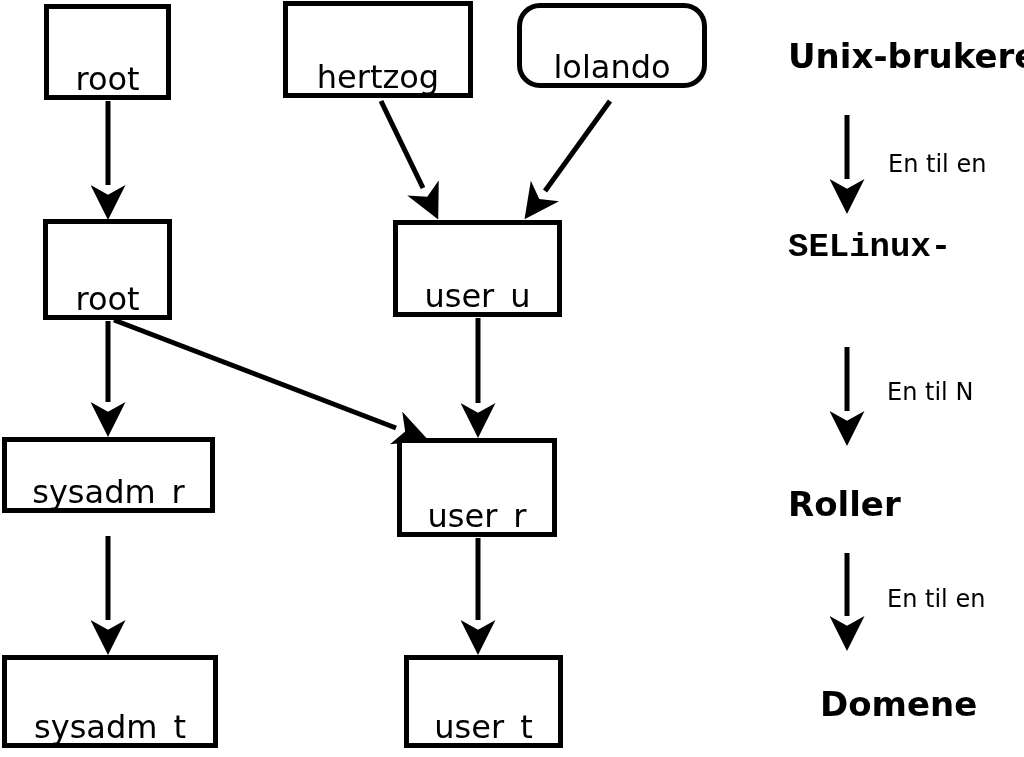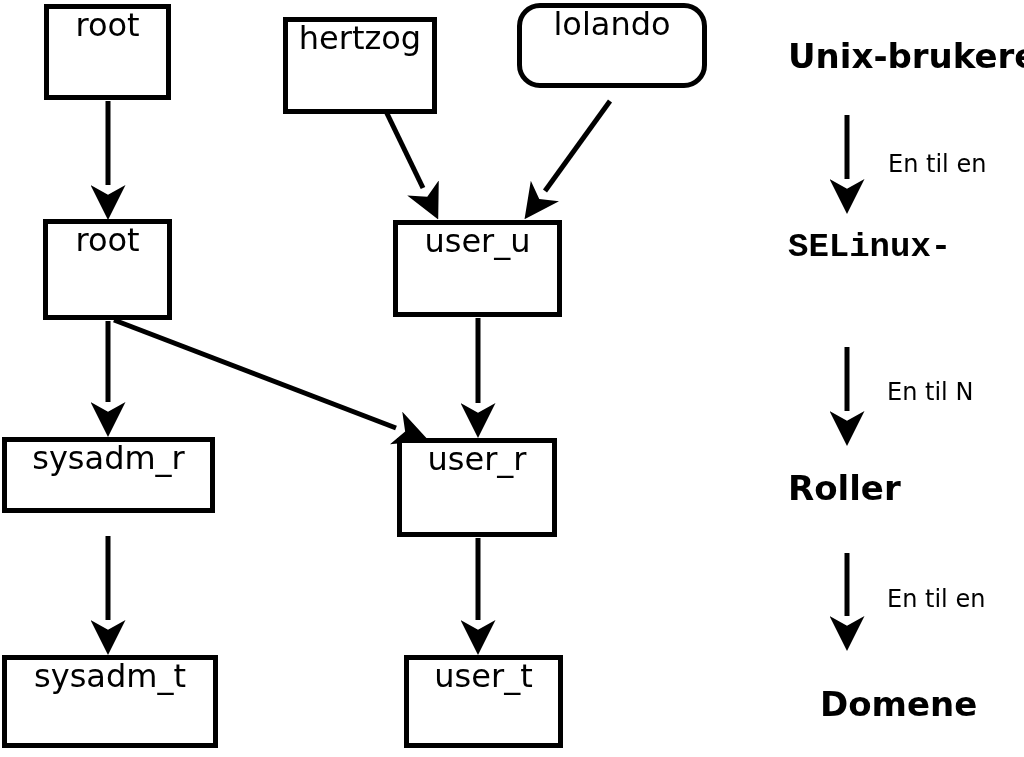--- a/index.html
+++ b/index.html
@@ -25,21 +25,21 @@
     left: 0;
     top: 0;
     z-index: 1;
   }
   .node {
     position: absolute;
     box-sizing: border-box;
     border: 5px solid #000000;
     background: #ffffff;
     display: flex;
-    align-items: flex-start;
+    align-items: flex-end;
     justify-content: center;
     font-size: 32px;
     line-height: 1;
     white-space: nowrap;
     z-index: 2;
   }
   .legend-level {
     position: absolute;
     font-weight: bold;
     font-size: 34px;
@@ -77,21 +77,21 @@
       <line x1="478" y1="538" x2="478" y2="620" marker-end="url(#ah)"></line>
       <line x1="847" y1="115" x2="847" y2="179" marker-end="url(#ah)"></line>
       <line x1="847" y1="347" x2="847" y2="411" marker-end="url(#ah)"></line>
       <line x1="847" y1="553" x2="847" y2="616" marker-end="url(#ah)"></line>
     </g>
   </svg>
 
   <div class="node" style="left:44px; top:4px; width:127px; height:96px;">
     <span>root</span>
   </div>
-  <div class="node" style="left:283px; top:17px; width:154px; height:97px;">
+  <div class="node" style="left:283px; top:1px; width:190px; height:97px;">
     <span>hertzog</span>
   </div>
   <div class="node" style="left:517px; top:3px; width:190px; height:85px;border-radius:23px;">
     <span>lolando</span>
   </div>
 
   <div class="node" style="left:43px; top:219px; width:129px; height:101px;">
     <span>root</span>
   </div>
   <div class="node" style="left:393px; top:220px; width:169px; height:97px;">
@@ -121,21 +121,21 @@
   </div>
 
   <div class="legend-level" style="left:788px; top:227px;font-family:Liberation Mono, monospace;">
     <span style="display:block;">SELinux-</span>
   </div>
 
   <div class="legend-relation" style="left:887px; top:379px;">
     <span>En til N</span>
   </div>
 
-  <div class="legend-level" style="left:788px; top:468px;">
+  <div class="legend-level" style="left:788px; top:484px;">
     <span>Roller</span>
   </div>
 
   <div class="legend-relation" style="left:887px; top:586px;">
     <span>En til en</span>
   </div>
 
   <div class="legend-level" style="left:820px; top:684px;">
     <span>Domene</span>
   </div>

